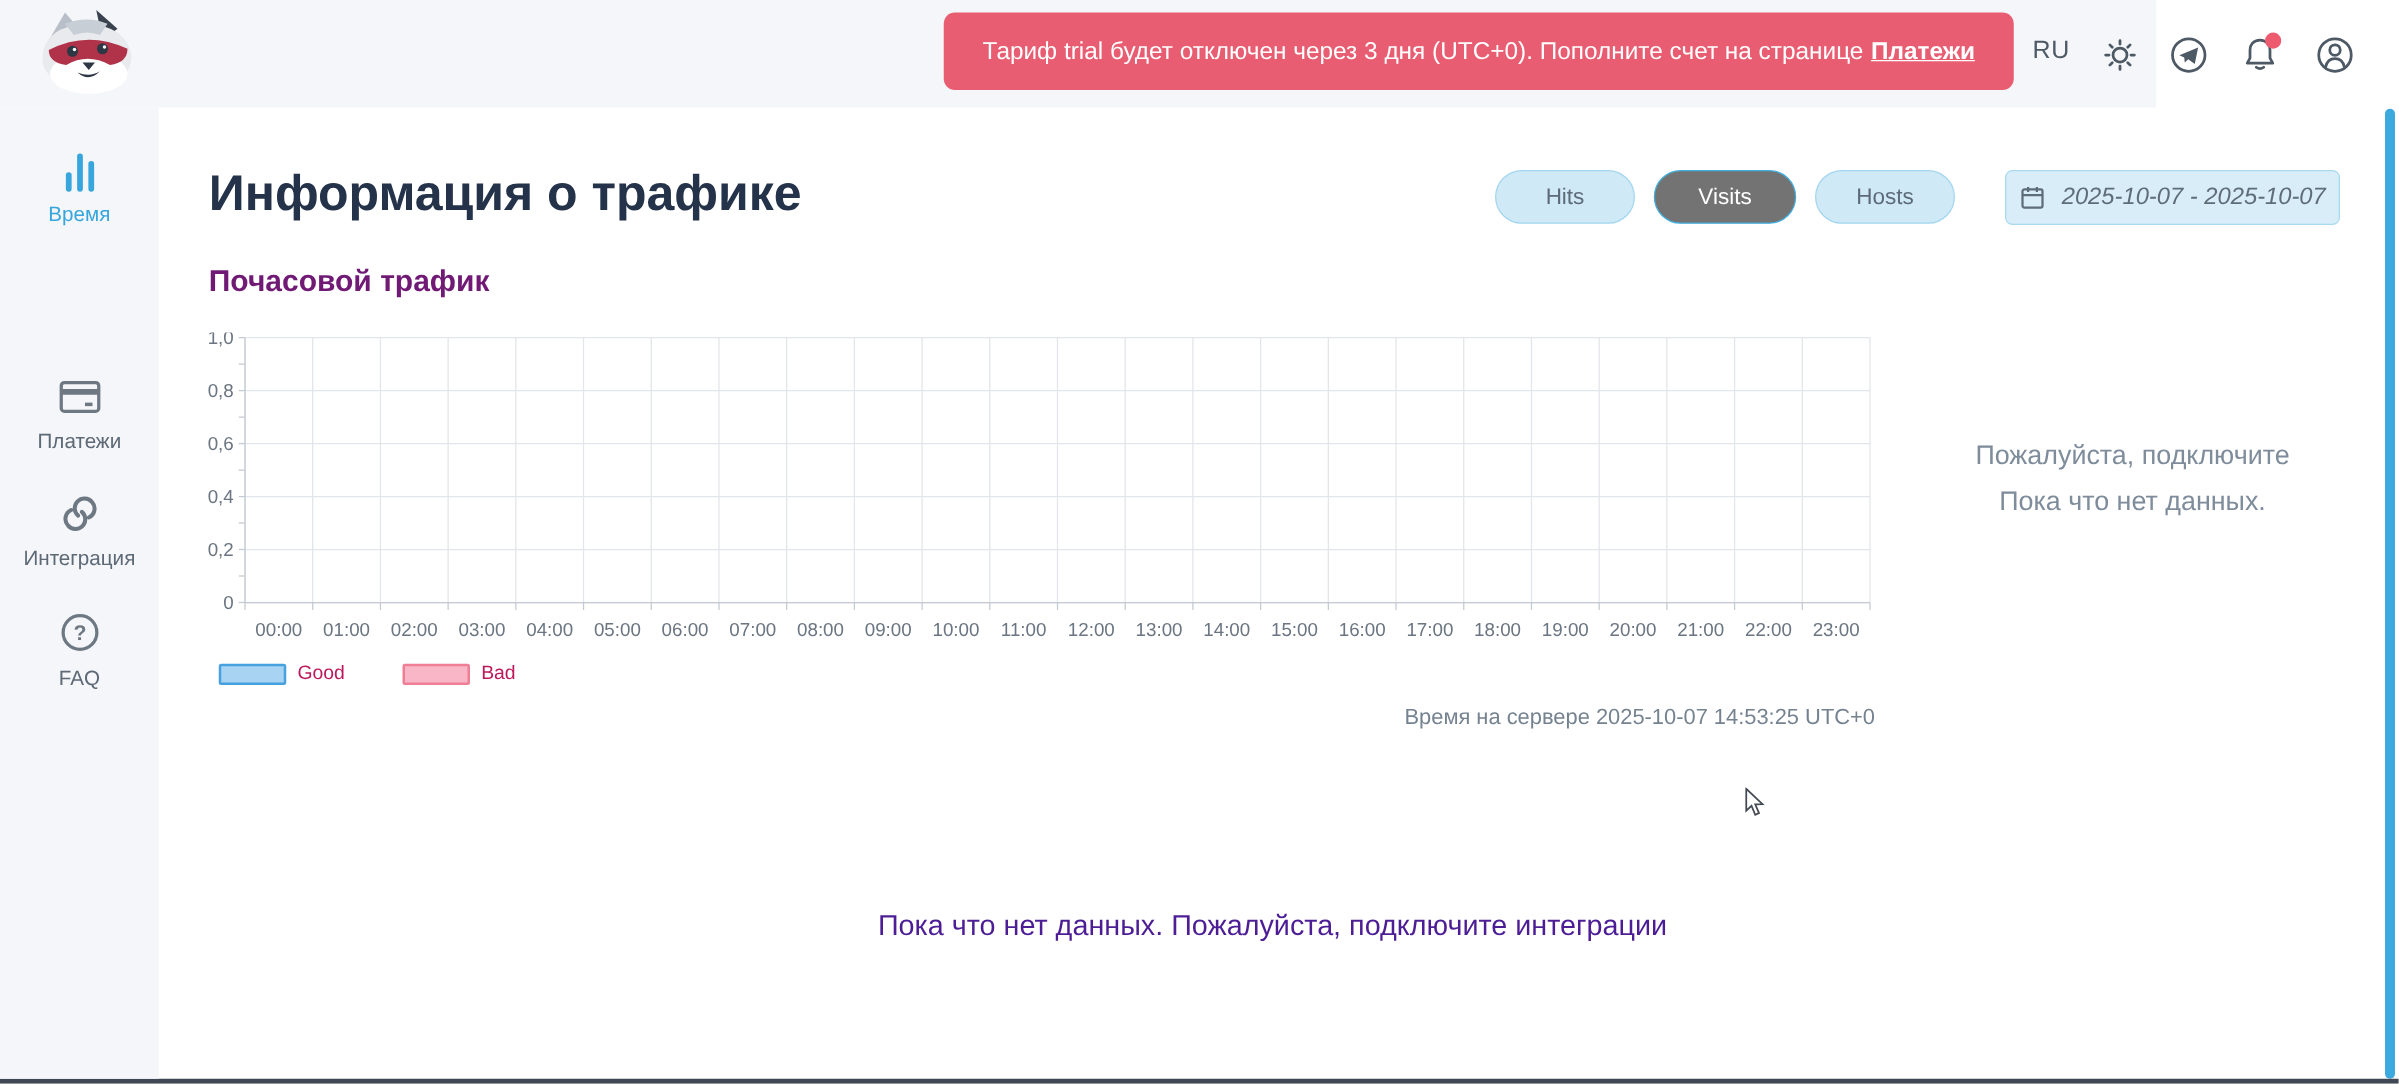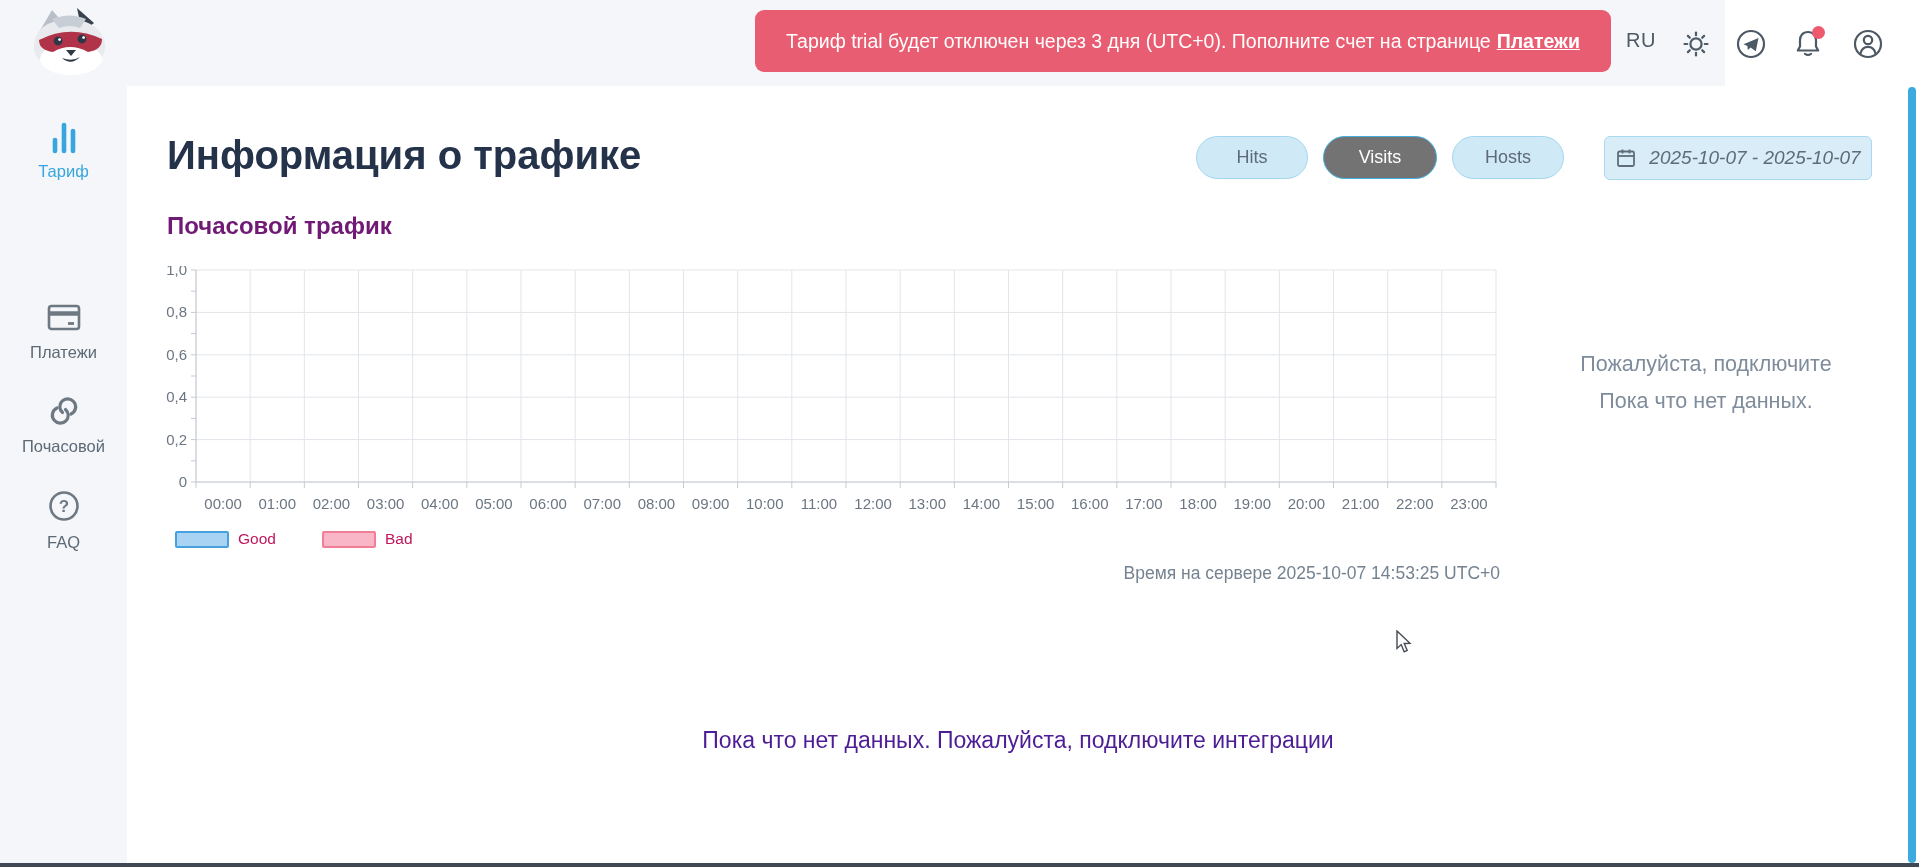--- a/index.html
+++ b/index.html
@@ -125,38 +125,38 @@
 </div>
 
 <div class="sidebar">
 
   <div class="side-item active" style="top:33px">
     <svg width="40" height="36" viewBox="0 0 40 36">
       <line x1="11" y1="32" x2="11" y2="21" stroke="#36a6dd" stroke-width="4.6" stroke-linecap="round"></line>
       <line x1="20" y1="32" x2="20" y2="6" stroke="#36a6dd" stroke-width="4.6" stroke-linecap="round"></line>
       <line x1="29" y1="32" x2="29" y2="12" stroke="#36a6dd" stroke-width="4.6" stroke-linecap="round"></line>
     </svg>
-    <span class="lbl">Тариф</span>
+    <span class="lbl">Время</span>
   </div>
 
   <div class="side-item" style="top:214px">
     <svg width="40" height="36" viewBox="0 0 40 36" fill="none" stroke="#6e7883">
       <rect x="5" y="6" width="30" height="23" rx="2.5" stroke-width="2.6"></rect>
       <line x1="5" y1="13.5" x2="35" y2="13.5" stroke-width="4.5"></line>
       <line x1="24" y1="23.5" x2="30" y2="23.5" stroke-width="2.8"></line>
     </svg>
     <span class="lbl">Платежи</span>
   </div>
 
   <div class="side-item" style="top:306px">
     <svg width="40" height="38" viewBox="0 0 40 38" fill="none" stroke="#6e7883" stroke-width="3.2" stroke-linecap="round">
       <path d="M18.5,20.5 A7.8,7.8 0 1 1 29.5,9.5 A7.8,7.8 0 0 1 27,22"></path>
       <path d="M21.5,17.5 A7.8,7.8 0 1 1 10.5,28.5 A7.8,7.8 0 0 1 13,16"></path>
     </svg>
-    <span class="lbl">Почасовой</span>
+    <span class="lbl">Интеграция</span>
   </div>
 
   <div class="side-item" style="top:402px">
     <svg width="40" height="38" viewBox="0 0 40 38">
       <circle cx="20" cy="18" r="13.5" fill="none" stroke="#6e7883" stroke-width="2.6"></circle>
       <text x="20" y="24" text-anchor="middle" font-size="17" font-weight="bold" fill="#6e7883" font-family="Liberation Sans, sans-serif">?</text>
     </svg>
     <span class="lbl">FAQ</span>
   </div>
 </div>

